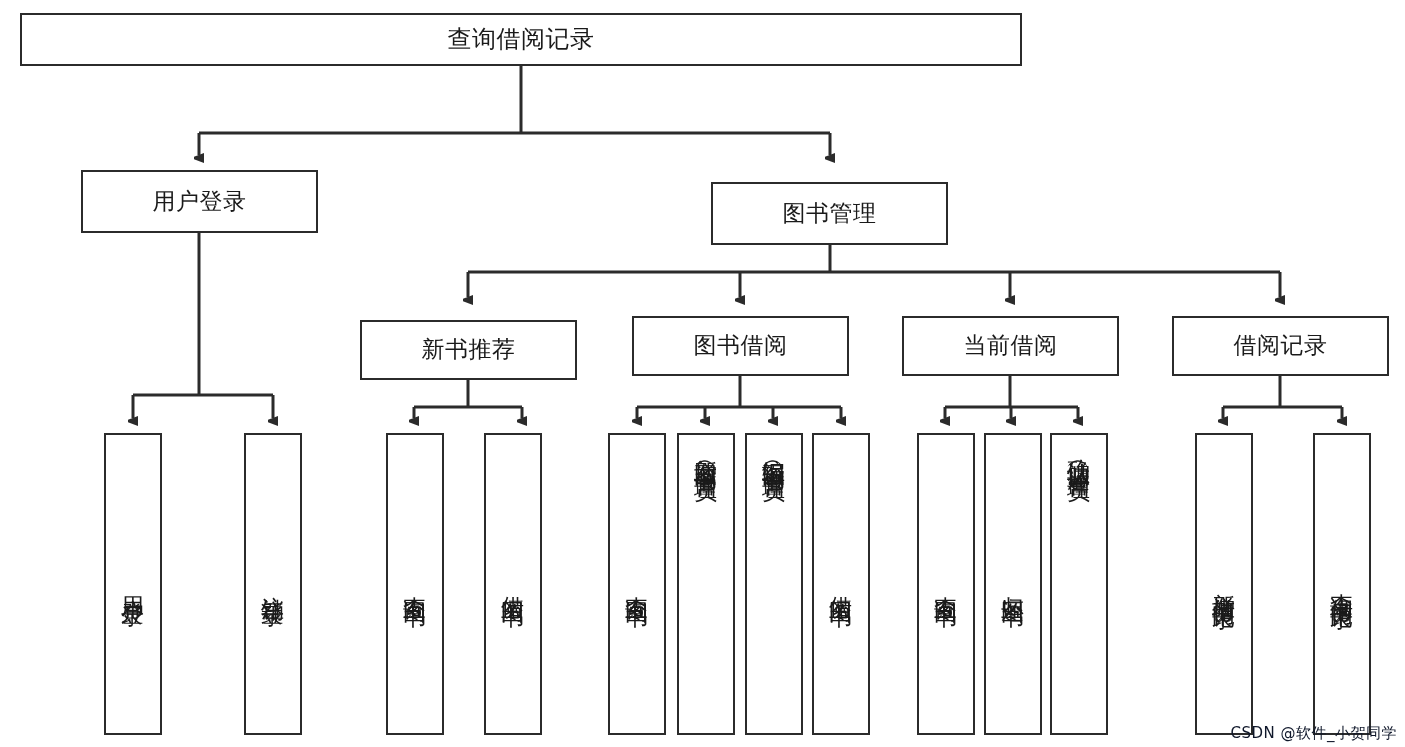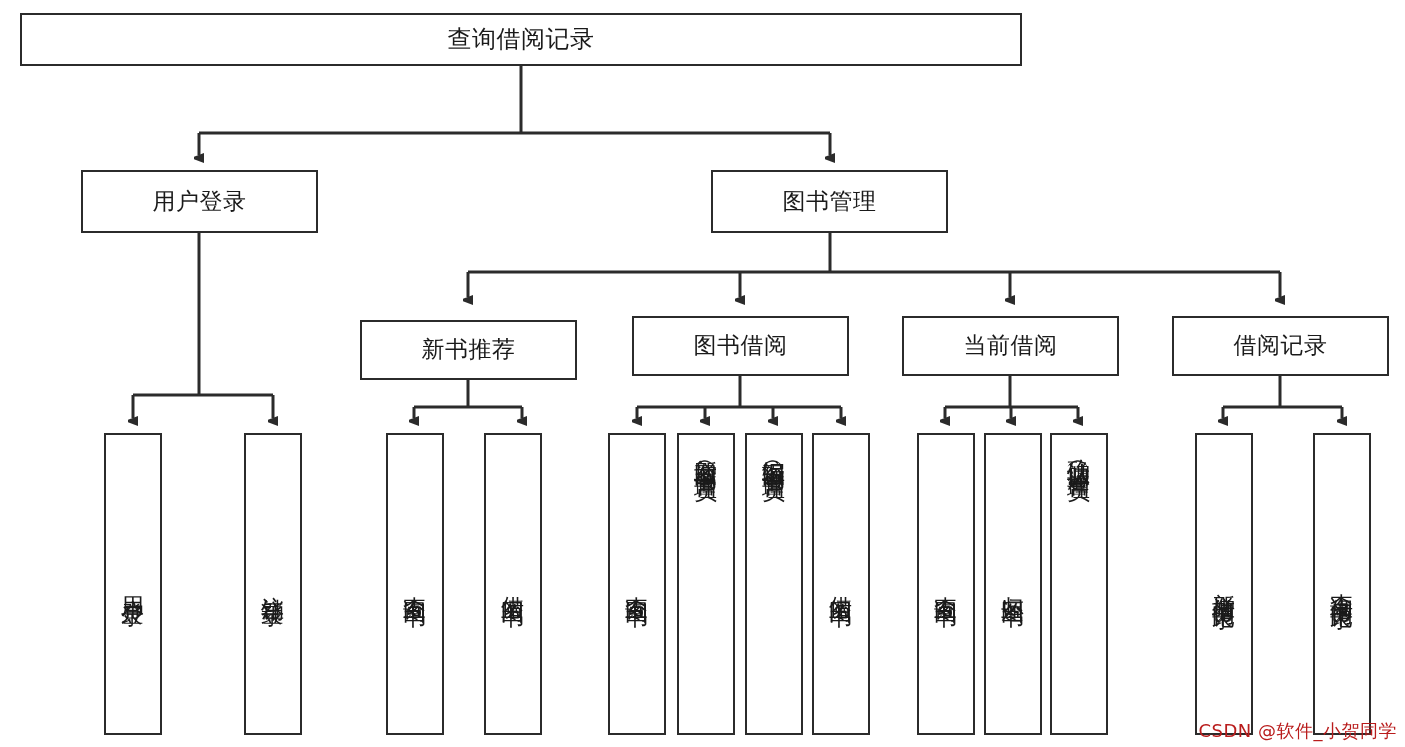--- a/index.html
+++ b/index.html
@@ -62,22 +62,22 @@
     letter-spacing: 3px;
   }
   .node.vert.mid {
     align-items: center;
     padding-top: 0;
   }
   .watermark {
     position: absolute;
     right: 8px;
     bottom: 4px;
-    font-size: 18px;
-    color: #b91c1c;
+    font-size: 15px;
+    color: #0f172a;
     letter-spacing: 0.5px;
     white-space: nowrap;
     user-select: none;
   }
 </style>
 </head>
 <body>
 
 <div id="canvas">
 
@@ -132,21 +132,21 @@
   </svg>
 
   <div class="node horiz root" style="left:20px; top:13px; width:1002px; height:53px;">
     <span class="label">查询借阅记录</span>
   </div>
 
   <div class="node horiz" style="left:81px; top:170px; width:237px; height:63px;">
     <span class="label">用户登录</span>
   </div>
 
-  <div class="node horiz" style="left:711px; top:170px; width:237px; height:63px;">
+  <div class="node horiz" style="left:711px; top:182px; width:237px; height:63px;">
     <span class="label">图书管理</span>
   </div>
 
   <div class="node horiz" style="left:360px; top:320px; width:217px; height:60px;">
     <span class="label">新书推荐</span>
   </div>
 
   <div class="node horiz" style="left:632px; top:316px; width:217px; height:60px;">
     <span class="label">图书借阅</span>
   </div>

